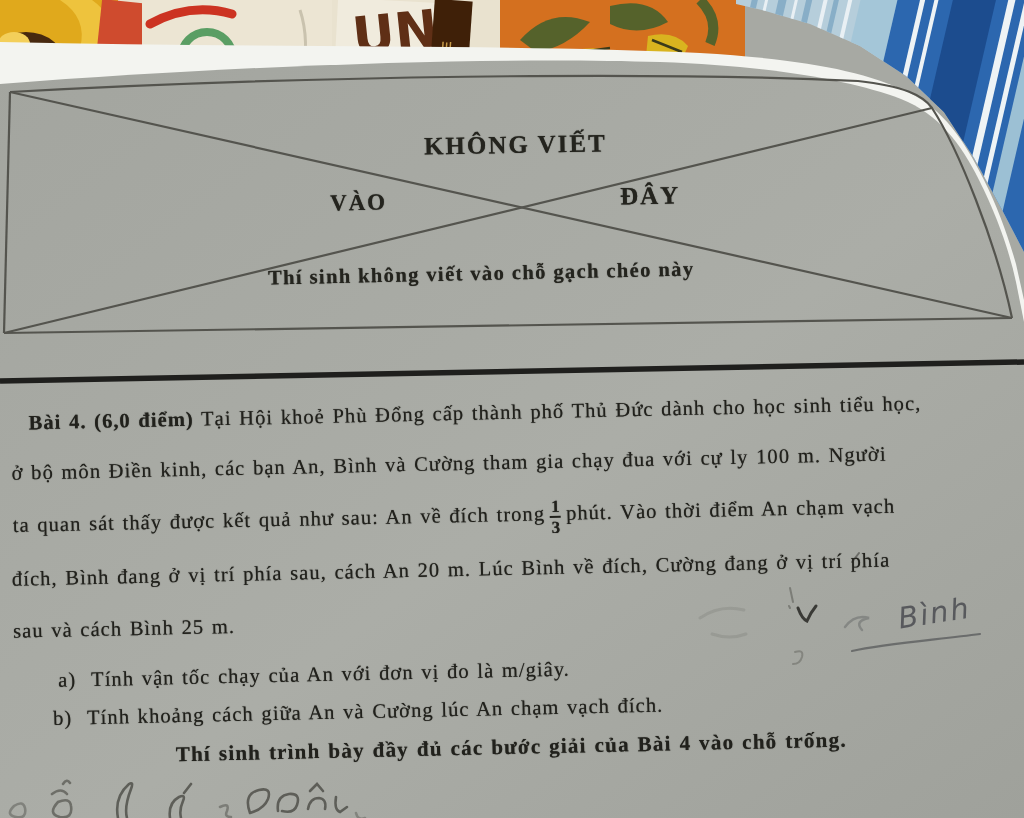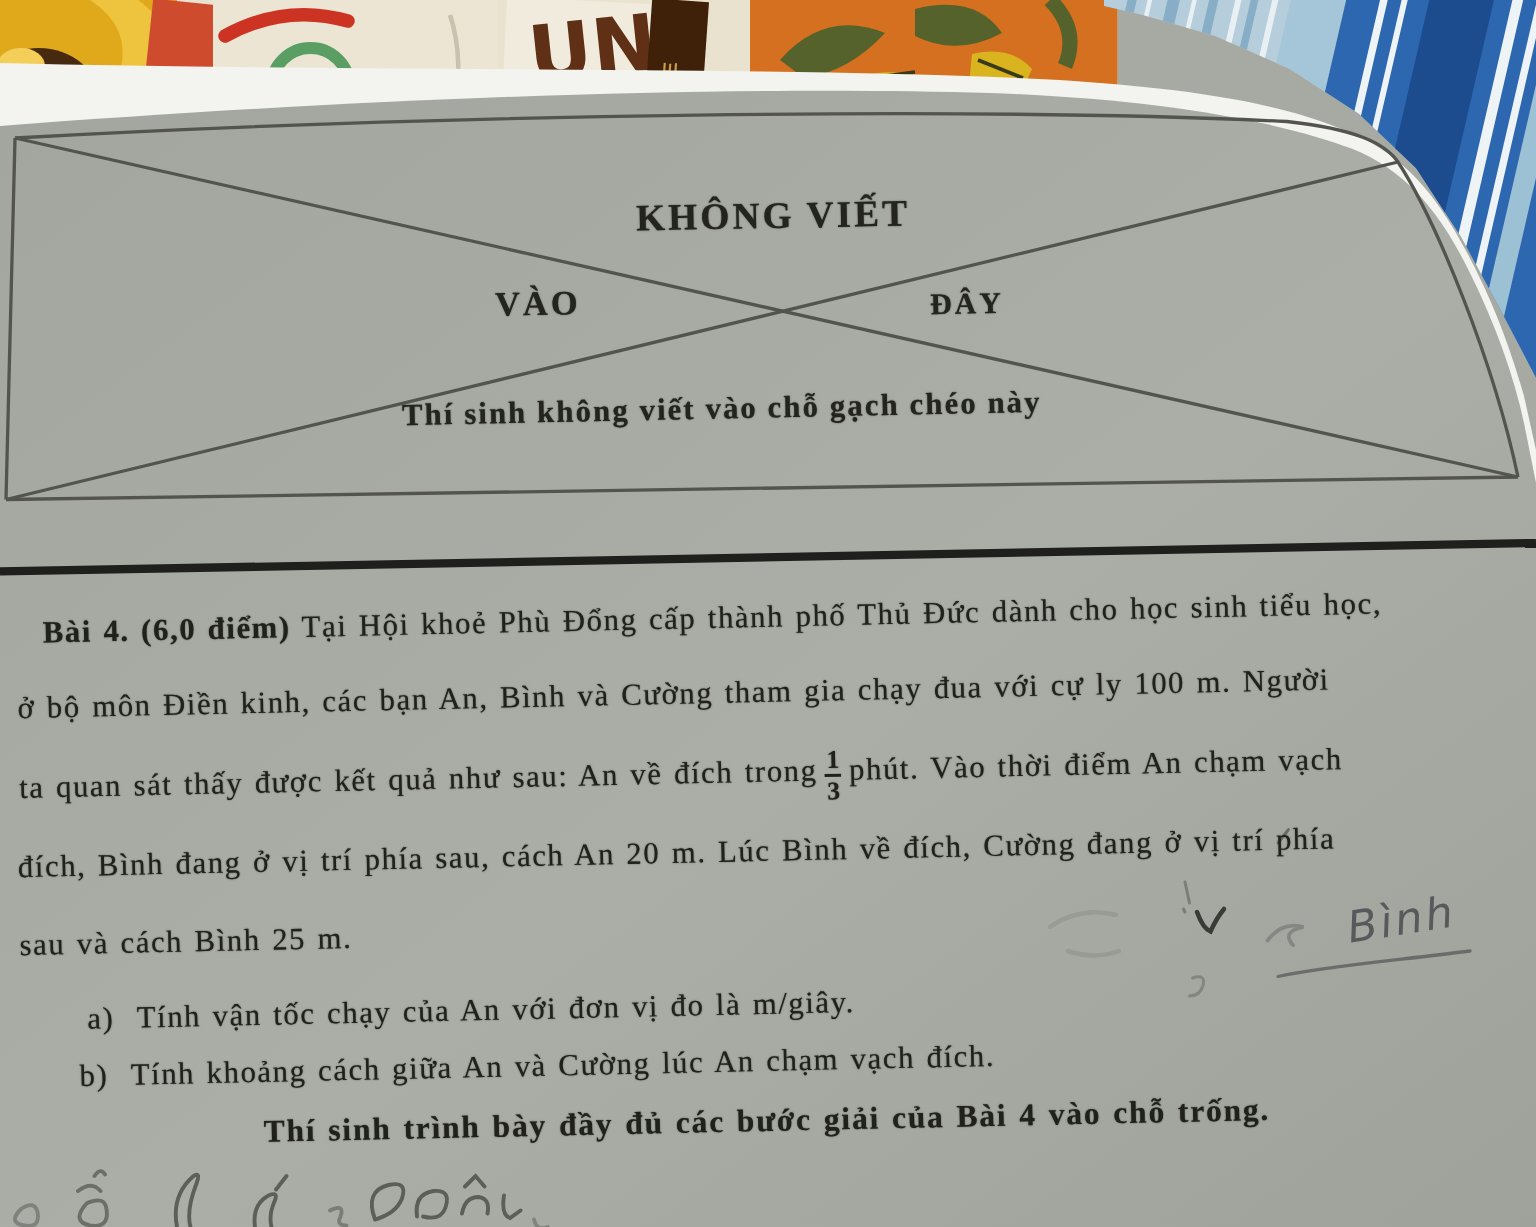--- a/index.html
+++ b/index.html
@@ -3,21 +3,21 @@
 <meta charset="utf-8">
 <style>
   html,body{margin:0;padding:0;}
   .stage{position:relative;width:1024px;height:818px;overflow:hidden;
          background:#a7a9a3;font-family:"Liberation Serif",serif;}
   .bg{position:absolute;left:0;top:0;}
   .boxlabel{position:absolute;font-weight:bold;color:#24241e;white-space:pre;
             text-shadow:0 0 1px rgba(30,30,25,.8);transform:rotate(-1deg);}
   .lbl-title{left:424px;top:131px;font-size:25px;letter-spacing:2px;}
   .lbl-vao{left:330px;top:190px;font-size:23px;letter-spacing:2px;}
-  .lbl-day{left:620px;top:192px;font-size:20px;letter-spacing:2px;}
+  .lbl-day{left:620px;top:182px;font-size:25px;letter-spacing:2px;}
   .lbl-caption{left:268px;top:262px;font-size:20.5px;letter-spacing:1.4px;transform:rotate(-1.2deg);}
   .problem{position:absolute;left:0;top:398px;width:1024px;height:420px;
            transform:rotate(-1.25deg);transform-origin:0 0;}
   .pline{position:absolute;white-space:pre;font-size:20.5px;color:#21211c;
          letter-spacing:1.05px;word-spacing:1.5px;text-shadow:0 0 1px rgba(30,30,25,.72);}
   .bold{font-weight:bold;}
   .l1{left:28px;top:14px;}
   .l2{left:10px;top:64px;}
   .l3{left:10px;top:112px;}
   .l4{left:8px;top:170px;}

